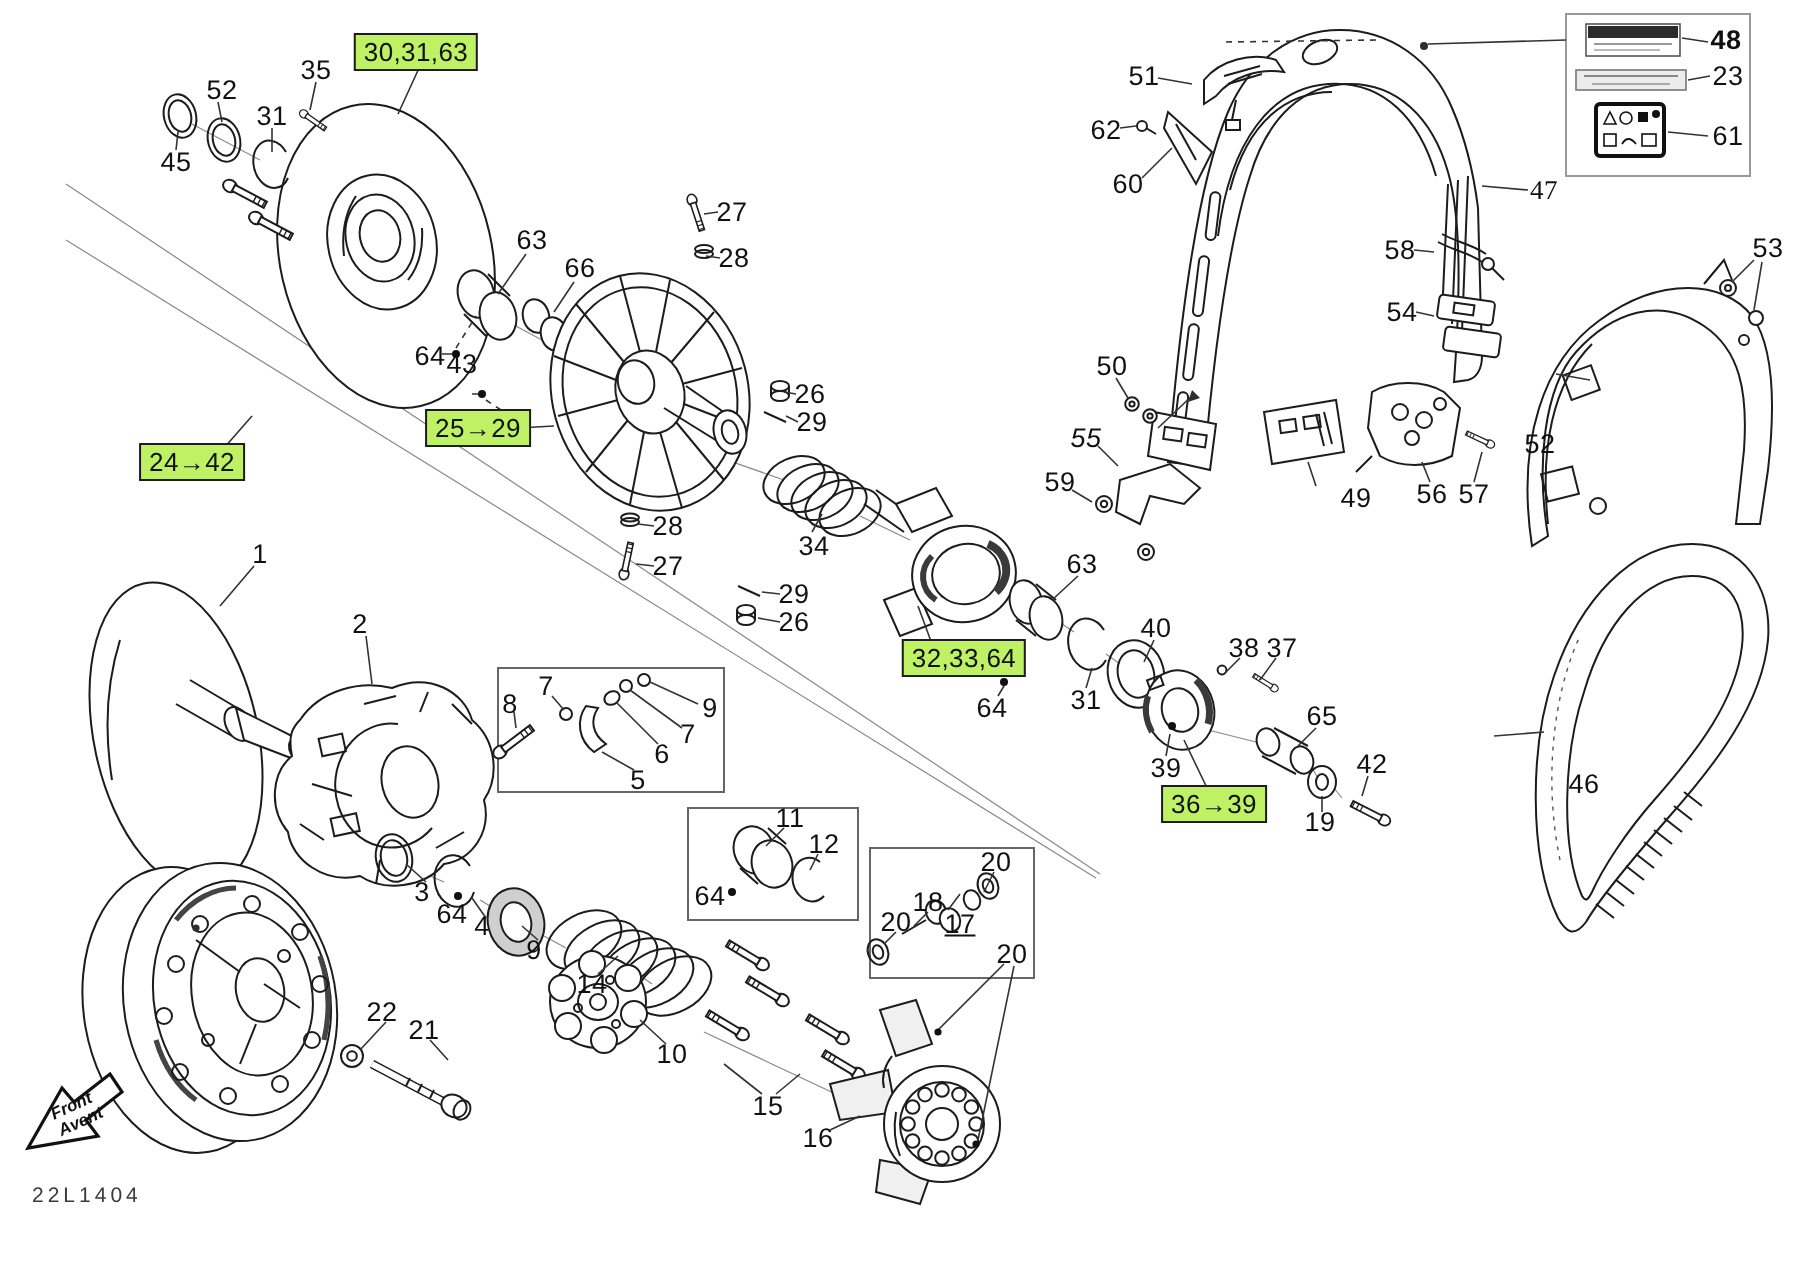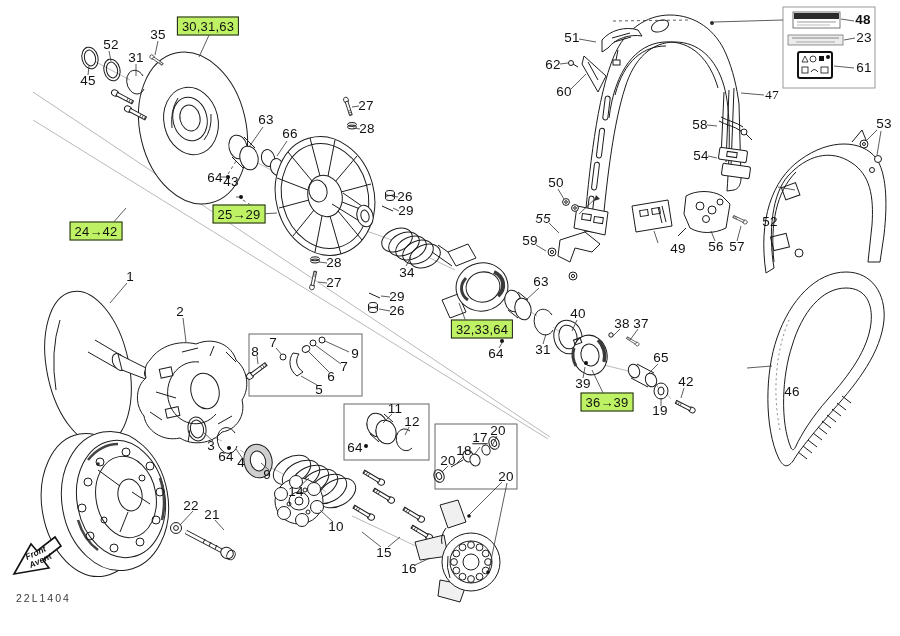--- a/index.html
+++ b/index.html
@@ -563,21 +563,21 @@
       <span class="co" style="left: 226px; top: 457px;">64</span>
       <span class="co" style="left: 241px; top: 463px;">4</span>
       <span class="co" style="left: 267px; top: 475px;">9</span>
       <span class="co" style="left: 296px; top: 492px;">14</span>
       <span class="co" style="left: 336px; top: 527px;">10</span>
       <span class="co" style="left: 384px; top: 553px;">15</span>
       <span class="co" style="left: 409px; top: 569px;">16</span>
       <span class="co" style="left: 191px; top: 506px; text-align: right;">22</span>
       <span class="co" style="left: 212px; top: 515px;">21</span>
       <span class="co" style="left: 498px; top: 431px;">20</span>
-      <span class="co" style="left: 480px; top: 438px; text-decoration: underline;">17</span>
+      <span class="co" style="left: 480px; top: 462px; text-decoration: underline;">17</span>
       <span class="co" style="left: 464px; top: 451px;">18</span>
       <span class="co" style="left: 448px; top: 461px;">20</span>
       <span class="co" style="left: 506px; top: 477px;">20</span>
       <span class="co" style="left: 541px; top: 282px;">63</span>
       <span class="co" style="left: 496px; top: 354px;">64</span>
       <span class="co" style="left: 543px; top: 350px;">31</span>
       <span class="co" style="left: 578px; top: 314px;">40</span>
       <span class="co" style="left: 622px; top: 324px;">38</span>
       <span class="co" style="left: 641px; top: 324px; text-align: right;">37</span>
       <span class="co" style="left: 583px; top: 384px;">39</span>

